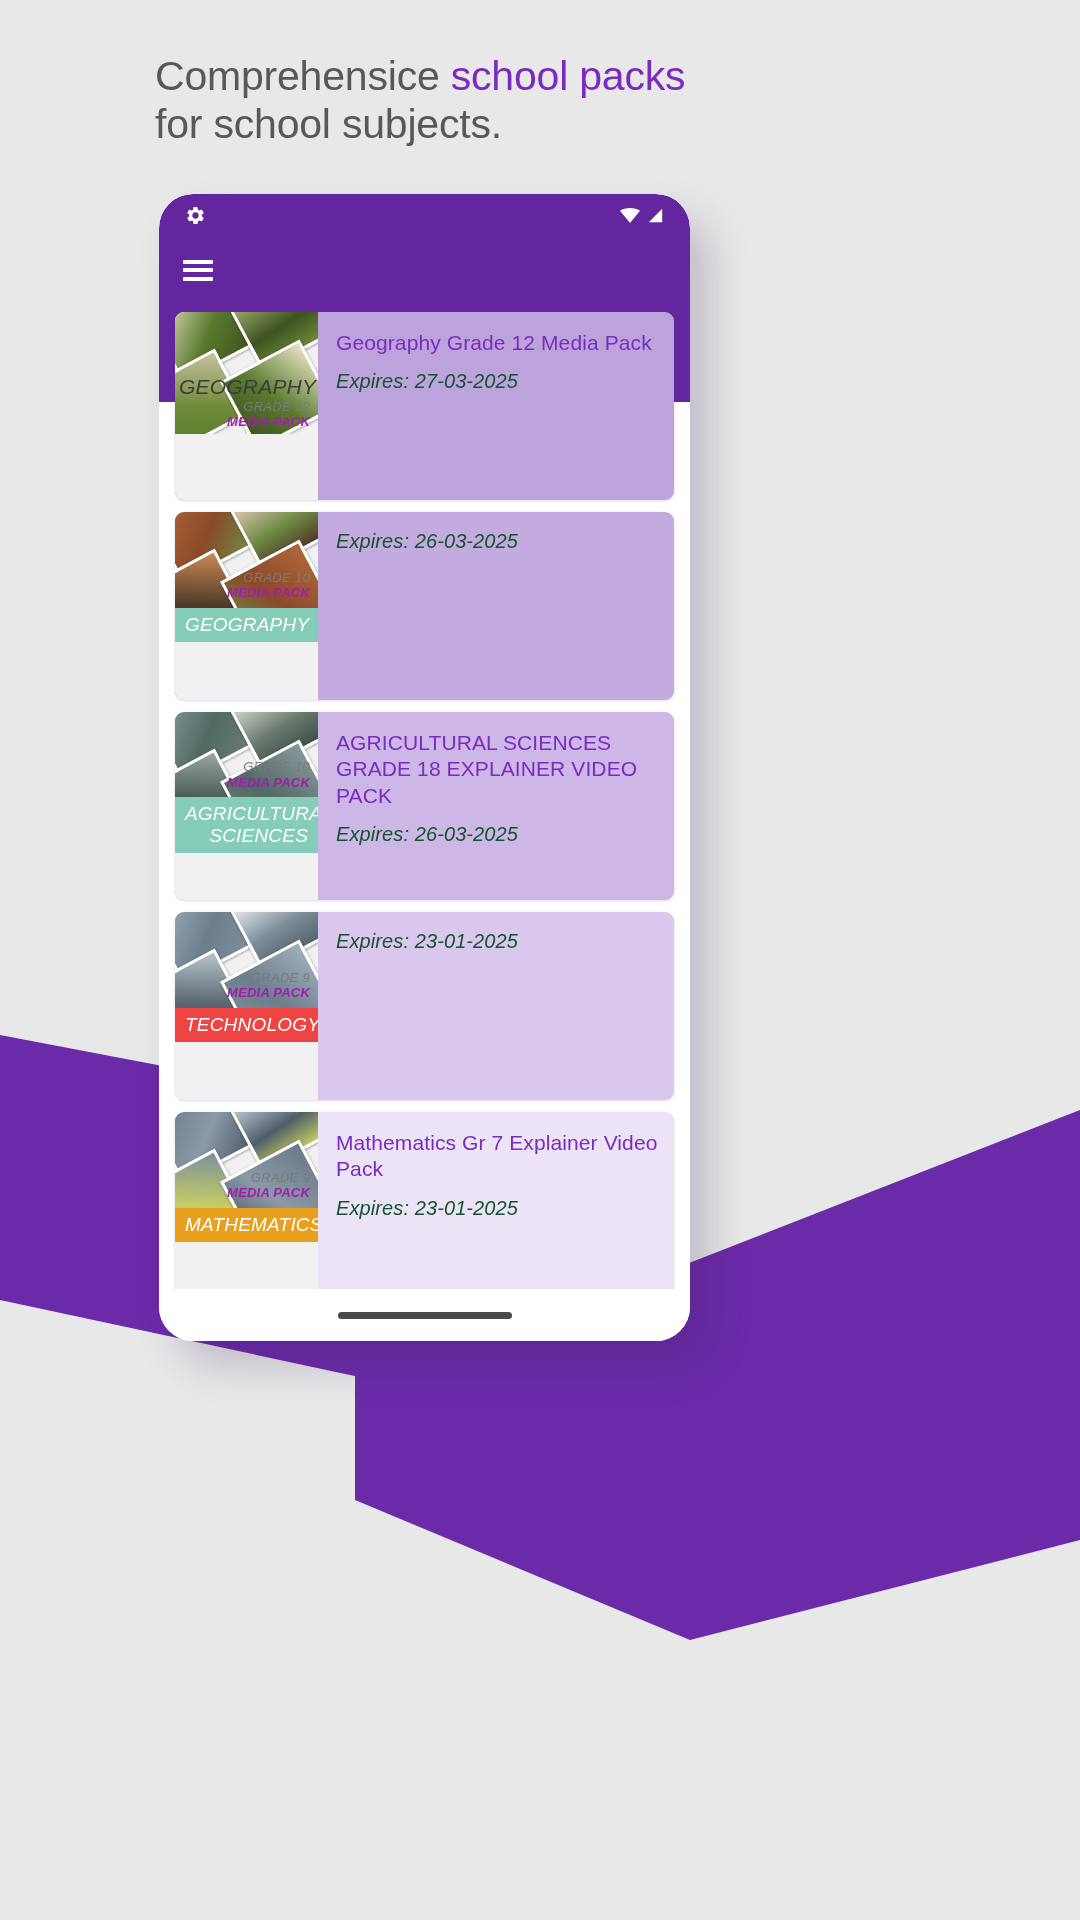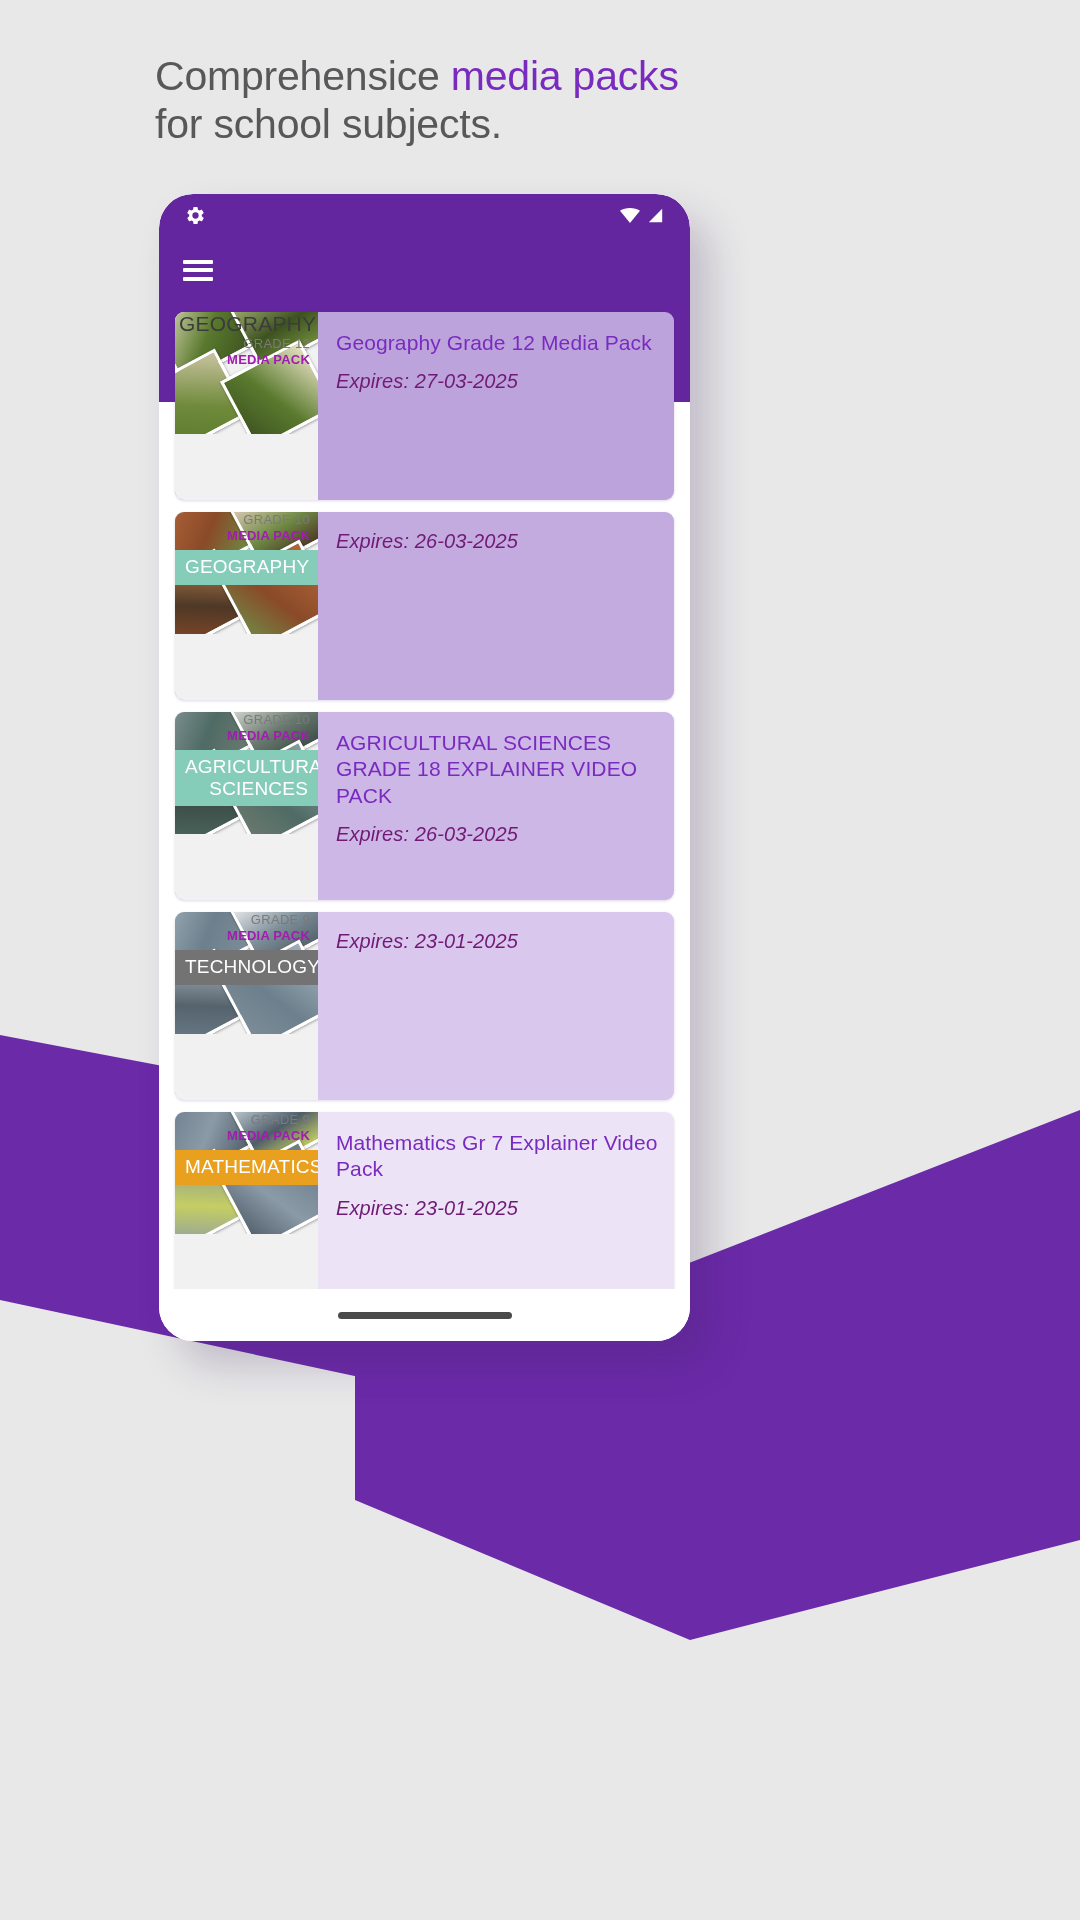--- a/index.html
+++ b/index.html
@@ -128,21 +128,22 @@
     box-shadow: 0 1px 3px rgba(80,40,120,0.18);
   }
   .card-thumb {
     width: 143px;
     flex: 0 0 143px;
     background: #f1f1f1;
     position: relative;
     overflow: hidden;
     display: flex;
     flex-direction: column;
-    justify-content: flex-start;
+    justify-content: center;
+    font-style: italic;
   }
   .thumb-photo {
     position: absolute;
     top: 0; left: 0; right: 0;
     height: 122px;
     overflow: hidden;
   }
   .thumb-photo .tile {
     position: absolute;
     transform: rotate(-28deg);
@@ -195,21 +196,21 @@
   }
   .card-title {
     font-size: 21px;
     color: #7a2bbf;
     line-height: 1.25;
     letter-spacing: 0.1px;
   }
   .card-expiry {
     font-size: 20px;
     font-style: italic;
-    color: #701a75;
+    color: #14532d;
     letter-spacing: 0.1px;
   }
 
   
   .home-bar-wrap {
     flex: 0 0 auto;
     height: 52px;
     background: #ffffff;
     display: flex;
     align-items: center;
@@ -229,21 +230,21 @@
     <polygon points="420,1115 1080,1230 1080,1500 420,1390" fill="#f0eef2" opacity="0"></polygon>
     <polygon points="1080,1110 620,1290 1080,1400" fill="#6b2aa8"></polygon>
     <polygon points="420,1390 1080,1400 1080,1690 420,1560" fill="#6b2aa8" opacity="0"></polygon>
     <polygon points="0,1320 560,1460 1080,1330 1080,1650 520,1540 0,1430" fill="#6b2aa8" opacity="0"></polygon>
     <polygon points="355,1345 1080,1175 1080,1540 690,1640 355,1500" fill="#6b2aa8"></polygon>
     <polygon points="0,1295 400,1385 760,1560 420,1600 0,1470" fill="#6b2aa8" opacity="0"></polygon>
   </svg>
 </div>
 
 <h1 class="headline">
-  <span>Comprehensice </span><span class="accent">media packs</span><br>
+  <span>Comprehensice </span><span class="accent">school packs</span><br>
   <span>for school subjects.</span>
 </h1>
 
 <div class="phone">
   <div class="phone-screen">
 
     <div class="status-bar">
       <div class="status-left">
         <svg width="21" height="21" viewBox="0 0 24 24">
           <path fill="#ffffff" d="M19.14 12.94a7.5 7.5 0 0 0 .05-.94 7.5 7.5 0 0 0-.05-.94l2.03-1.58a.5.5 0 0 0 .12-.62l-1.92-3.32a.5.5 0 0 0-.6-.22l-2.39.96a7.3 7.3 0 0 0-1.62-.94l-.36-2.54a.5.5 0 0 0-.49-.42h-3.84a.5.5 0 0 0-.49.42l-.36 2.54c-.58.24-1.12.56-1.62.94l-2.39-.96a.5.5 0 0 0-.6.22L2.71 8.86a.5.5 0 0 0 .12.62l2.03 1.58a7.5 7.5 0 0 0 0 1.88l-2.03 1.58a.5.5 0 0 0-.12.62l1.92 3.32c.12.22.38.3.6.22l2.39-.96c.5.38 1.04.7 1.62.94l.36 2.54c.04.24.25.42.49.42h3.84c.24 0 .45-.18.49-.42l.36-2.54c.58-.24 1.12-.56 1.62-.94l2.39.96c.22.08.48 0 .6-.22l1.92-3.32a.5.5 0 0 0-.12-.62l-2.03-1.58zM12 15.6A3.6 3.6 0 1 1 15.6 12 3.6 3.6 0 0 1 12 15.6z"></path>
@@ -331,21 +332,21 @@
               <div class="thumb-photo">
                 <div class="tile" style="width: 84px; height: 70px; left: -14px; top: -14px; background: linear-gradient(140deg, rgb(159, 176, 187) 0%, rgb(109, 127, 140) 55%, rgb(125, 142, 153) 100%);"></div>
                 <div class="tile" style="width: 84px; height: 70px; left: 66px; top: -26px; background: linear-gradient(175deg, rgb(227, 230, 232) 0%, rgb(125, 142, 153) 55%, rgb(85, 99, 109) 100%);"></div>
                 <div class="tile" style="width: 84px; height: 74px; left: -22px; top: 52px; background: linear-gradient(210deg, rgb(185, 196, 203) 0%, rgb(85, 99, 109) 55%, rgb(109, 127, 140) 100%);"></div>
                 <div class="tile" style="width: 90px; height: 78px; left: 58px; top: 44px; background: linear-gradient(245deg, rgb(159, 176, 187) 0%, rgb(109, 127, 140) 55%, rgb(125, 142, 153) 100%);"></div>
               </div>
               <div class="thumb-meta">
                 <div class="thumb-grade">GRADE 9</div>
                 <div class="thumb-pack">MEDIA PACK</div>
               </div>
-              <div class="subject-badge" style="background: #737373;">TECHNOLOGY</div>
+              <div class="subject-badge" style="background: #ef4444;">TECHNOLOGY</div>
             </div>
             <div class="card-body">
               <div class="card-expiry">Expires: 23-01-2025</div>
             </div>
           </div>
           <div class="card" style="background: rgb(236, 227, 247);">
             <div class="card-thumb">
               <div class="thumb-photo">
                 <div class="tile" style="width: 84px; height: 70px; left: -14px; top: -14px; background: linear-gradient(140deg, rgb(106, 122, 138) 0%, rgb(138, 154, 166) 55%, rgb(79, 93, 105) 100%);"></div>
                 <div class="tile" style="width: 84px; height: 70px; left: 66px; top: -26px; background: linear-gradient(175deg, rgb(185, 198, 206) 0%, rgb(79, 93, 105) 55%, rgb(197, 206, 99) 100%);"></div>

